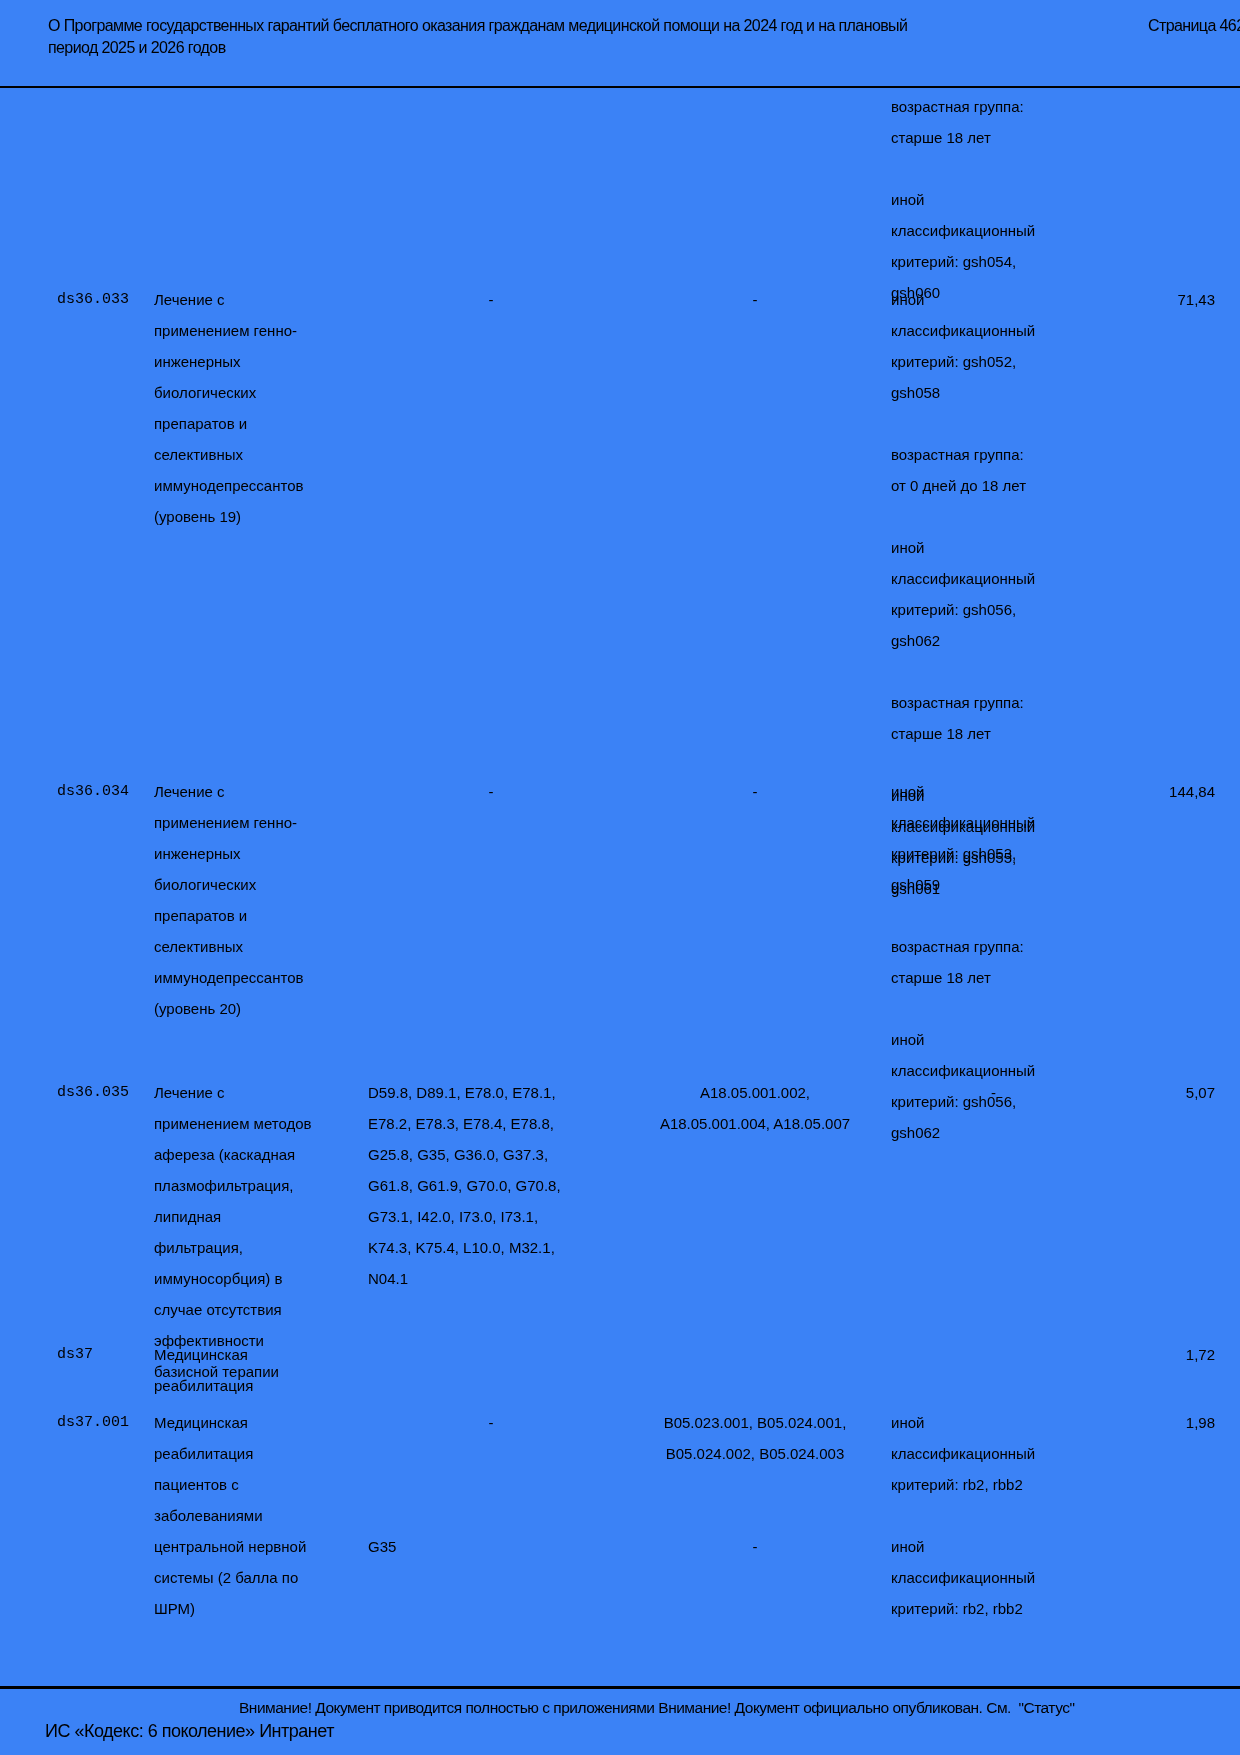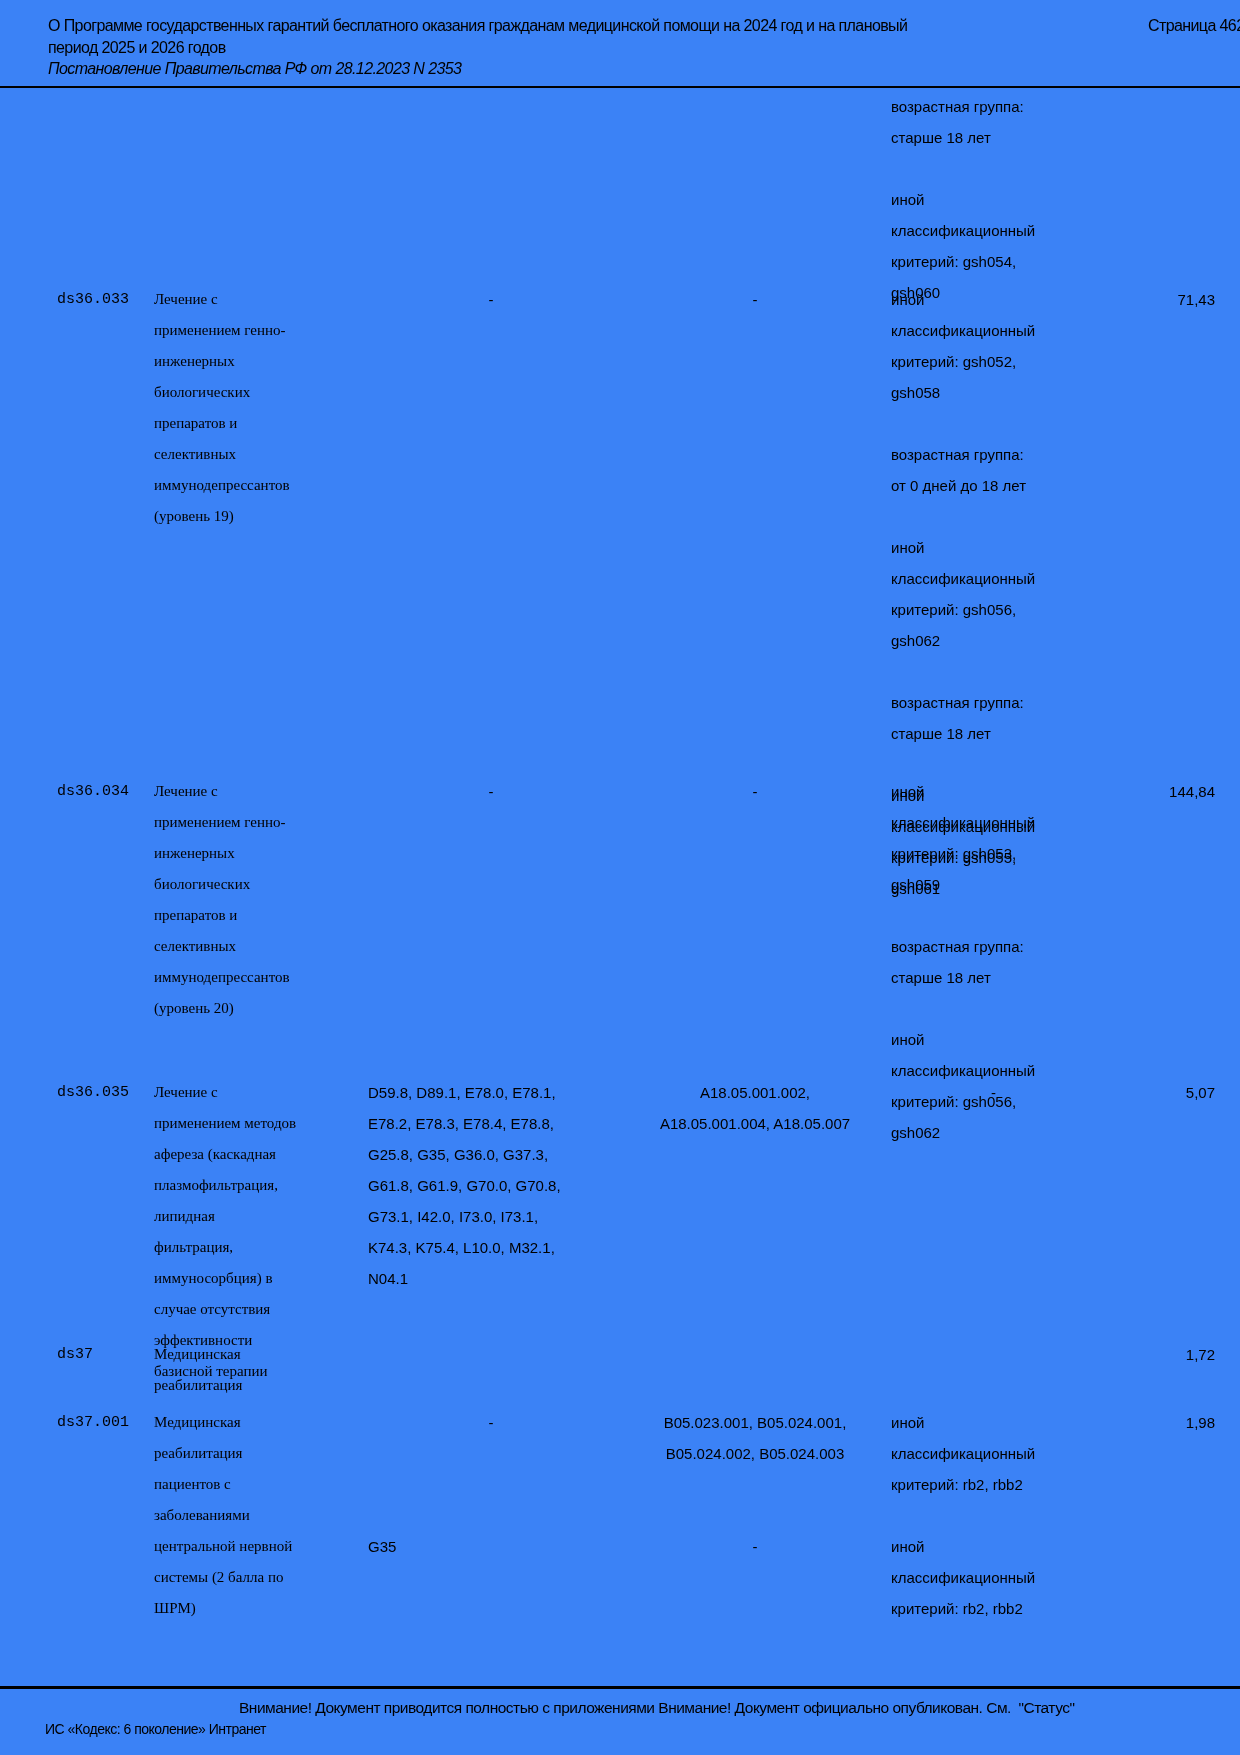--- a/index.html
+++ b/index.html
@@ -30,38 +30,37 @@
 
   
   .row { position: absolute; left: 0; width: 1240px; }
   .cell {
     position: absolute; top: 0;
     font-size: 15px;
     line-height: 31px;
     white-space: pre-line;
   }
   .c-code { left: 57px;  width: 92px; font-family: Liberation Mono, monospace;  }
-  .c-name { left: 154px; width: 228px; font-family: Liberation Serif, serif; }
+  .c-name { left: 154px; width: 228px; }
   .c-icd  { left: 368px; width: 246px; }
   .c-nom  { left: 630px; width: 250px; text-align: center; }
   .c-crit { left: 891px; width: 205px; }
   .c-val  { left: 1085px; width: 130px; text-align: right; }
   .ta-c   { text-align: center; }
 
   .foot-notice { position: absolute; left: 218px; top: 1699px; white-space: pre; font-size: 15.5px; letter-spacing: -0.5px; margin-left: 21px; }
-  .foot-source { position: absolute; left: 45px;  top: 1721px; white-space: pre; font-size: 14px; letter-spacing: -0.5px; }
+  .foot-source { position: absolute; left: 45px;  top: 1721px; white-space: pre; font-size: 18px; letter-spacing: -0.5px; }
 </style>
 </head>
 <body>
 
 <div class="page">
 
   <div class="hdr cond">О Программе государственных гарантий бесплатного оказания гражданам медицинской помощи на 2024 год и на плановый
 период 2025 и 2026 годов</div>
-  <div class="hdr-sub cond">Постановление Правительства РФ от 28.12.2023 N 2353</div>
   <div class="pageno cond">Страница 462</div>
   <div class="rule rule-top"></div>
 
   <div class="row" style="top:91px">
     <div class="cell c-crit">возрастная группа:
 старше 18 лет
 
 иной
 классификационный
 критерий: gsh054,

